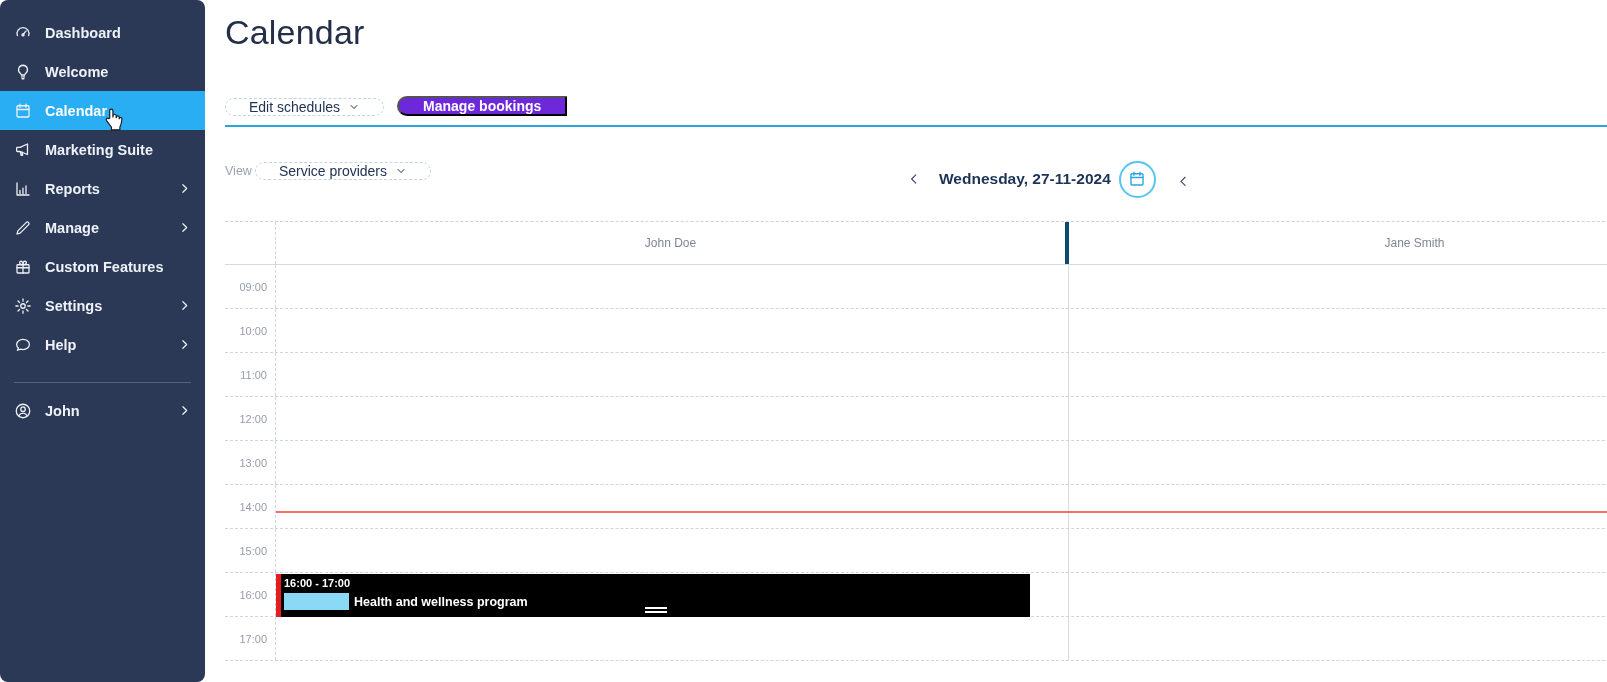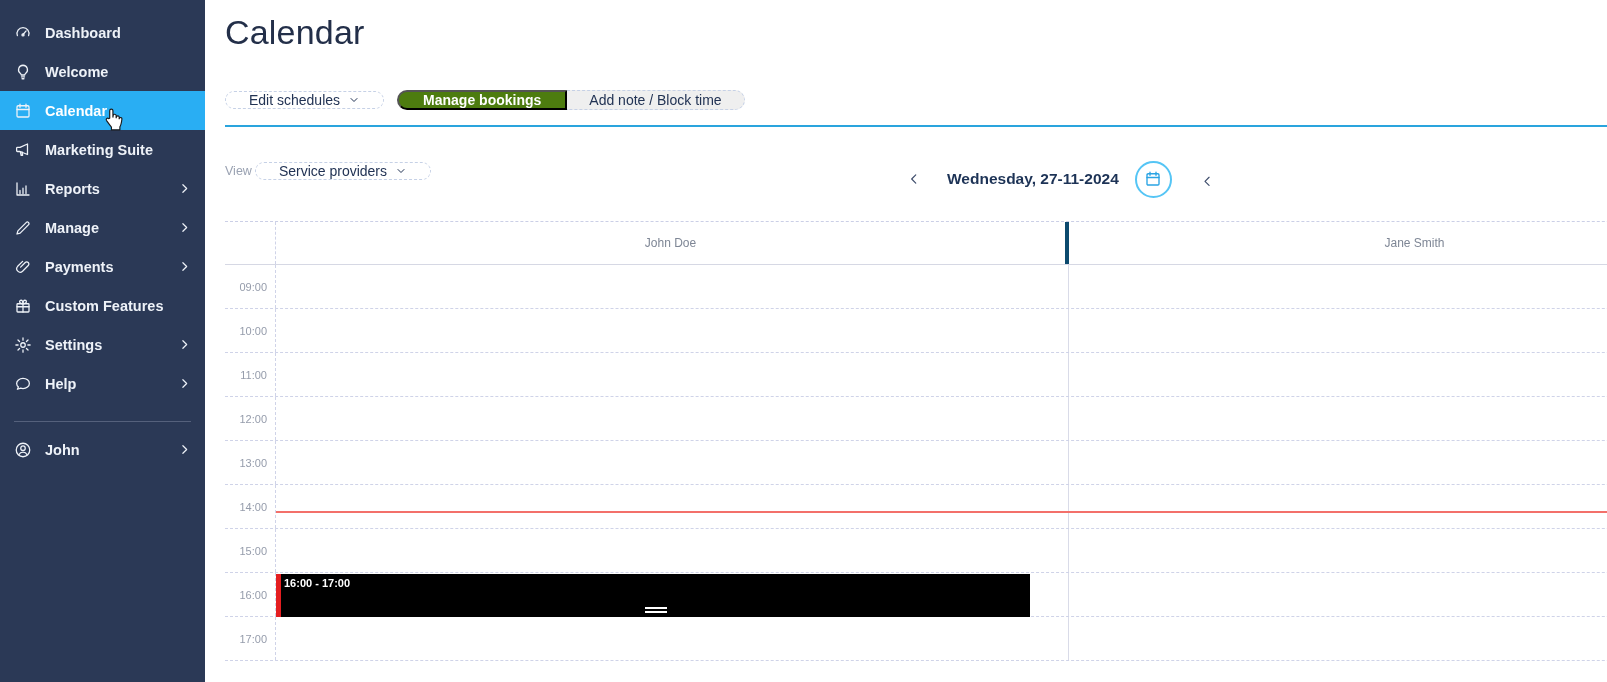--- a/index.html
+++ b/index.html
@@ -12,20 +12,21 @@
     color: #232f49;
   }
 
   
   .sidebar {
     position: absolute; left:0; top:0;
     width: 205px; height: 682px;
     background: #2b3956;
     padding-top: 13px;
     z-index: 10;
+    border-radius: 8px;
   }
   .side-item {
     display: flex; align-items: center;
     height: 39px; padding: 0 14px;
     color: #eef2f8; font-size: 14.5px; font-weight: 600;
     cursor: pointer; white-space: nowrap;
   }
   .side-item .ico { width: 18px; height: 18px; flex: 0 0 18px; margin-right: 13px; display:flex; align-items:center; justify-content:center; }
   .side-item .ico svg { width: 18px; height: 18px; stroke:#eef2f8; fill:none; stroke-width:1.7; stroke-linecap:round; stroke-linejoin:round; }
   .side-item .chev { margin-left:auto; display:flex; }
@@ -34,47 +35,47 @@
   .side-divider { border: none; border-top: 1px solid #55617c; margin: 18px 14px 8px 14px; }
 
   
   .cursor-hand { position:absolute; left:101px; top:107px; width:26px; height:30px; z-index: 50; pointer-events:none; }
 
   
   .main { position:absolute; left:205px; top:0; width:1402px; height:682px; }
 
   .page-title { position:absolute; left:20px; top:13px; font-size:34px; font-weight:400; color:#232f49; letter-spacing:0.2px; }
 
-  .tabs { position:absolute; left:20px; top:83px; display:flex; align-items:center; height:33px; }
+  .tabs { position:absolute; left:20px; top:83px; display:flex; align-items:flex-end; height:33px; }
   .pill {
     display:flex; align-items:center; gap:8px;
     padding: 0 23px; font-size:14px; font-weight:500; color:#223354;
     border: 1px dashed #c6d1e6; border-radius: 17px;
     background:#ffffff; cursor:pointer; white-space:nowrap;
   }
   .pill .caret svg { width:12px; height:12px; stroke:#223354; fill:none; stroke-width:2; stroke-linecap:round; stroke-linejoin:round; display:block; }
   .tab-group { display:flex; margin-left:13px; }
   .tab-seg-active {
     display:flex; align-items:center; padding:0 24px;
-    background:#4d7c0f; color:#ffffff; font-size:14px; font-weight:700;
+    background:#6d28d9; color:#ffffff; font-size:14px; font-weight:700;
     border-radius:17px 0 0 17px; cursor:pointer; white-space:nowrap;
   }
   .tab-seg {
     display:flex; align-items:center; padding:0 22px;
     border:1px dashed #c6d1e6; border-left:none;
     border-radius:0 17px 17px 0;
     color:#223354; font-size:14px; font-weight:500; cursor:pointer; white-space:nowrap;
   }
   .tab-underline { position:absolute; left:20px; top:125px; width:1382px; height:2px; background:#2aa4dd; }
 
   .view-row { position:absolute; left:20px; top:162px; display:flex; align-items:center; }
   .view-label { color:#9aa2b2; font-size:12.5px; margin-right:3px; }
 
   
-  .date-nav { position:absolute; left:700px; top:160px; display:flex; align-items:center; gap:24px; height:38px;justify-content:space-between; }
+  .date-nav { position:absolute; left:700px; top:160px; display:flex; align-items:center; gap:16px; height:38px;justify-content:space-between; }
   .nav-arrow { background:none; border:none; cursor:pointer; display:flex; padding:2px; }
   .nav-arrow svg { width:14px; height:14px; stroke:#3d4c6b; fill:none; stroke-width:2; stroke-linecap:round; stroke-linejoin:round; }
   .date-text { font-size:15.5px; font-weight:700; color:#1d3356; }
   .cal-btn {
     width:37px; height:37px; border-radius:50%;
     border:2px solid #55c5f5; background:#ffffff; cursor:pointer;
     display:flex; align-items:center; justify-content:center; margin-left:-8px;
   }
   .cal-btn svg { width:18px; height:18px; stroke:#2aa4e4; fill:none; stroke-width:1.8; stroke-linecap:round; stroke-linejoin:round; }
 
@@ -180,33 +181,20 @@
         </svg>
     </span>
     <span>Manage</span>
     <span class="chev">
         <svg viewBox="0 0 24 24">
           <path d="M9 5l7 7-7 7"></path>
         </svg>
       </span>
   </div>
 
-  <div class="side-item">
-    <span class="ico">
-      <svg viewBox="0 0 24 24">
-          <path d="M8.8 12.2l6.2-6.2a2.8 2.8 0 0 1 4 4l-7.6 7.6a4.6 4.6 0 0 1-6.5-6.5L11.5 4.5"></path>
-        </svg>
-    </span>
-    <span>Payments</span>
-    <span class="chev">
-        <svg viewBox="0 0 24 24">
-          <path d="M9 5l7 7-7 7"></path>
-        </svg>
-      </span>
-  </div>
 
   <div class="side-item">
     <span class="ico">
       <svg viewBox="0 0 24 24">
           <rect x="4" y="9" width="16" height="11" rx="1"></rect>
           <path d="M4 13h16M12 9v11"></path>
           <path d="M12 9c-2-.2-4.5-.8-4.5-2.8A1.9 1.9 0 0 1 9.4 4.3C11.2 4.5 12 6.8 12 9zm0 0c2-.2 4.5-.8 4.5-2.8a1.9 1.9 0 0 0-1.9-1.9C12.8 4.5 12 6.8 12 9z"></path>
         </svg>
     </span>
     <span>Custom Features</span>
@@ -272,21 +260,20 @@
     <button class="pill">
       <span>Edit schedules</span>
       <span class="caret">
           <svg viewBox="0 0 24 24">
             <path d="M6 9l6 6 6-6"></path>
           </svg>
         </span>
     </button>
     <div class="tab-group">
       <button class="tab-seg-active">Manage bookings</button>
-      <button class="tab-seg">Add note / Block time</button>
     </div>
   </div>
   <div class="tab-underline"></div>
 
   <div class="view-row">
     <span class="view-label">View</span>
     <button class="pill">
       <span>Service providers</span>
       <span class="caret">
           <svg viewBox="0 0 24 24">
@@ -368,20 +355,24 @@
       <div class="grid-row">
         <div class="time-cell">17:00</div>
         <div class="slot-cell c1"></div>
         <div class="slot-cell c2"></div>
       </div>
 
       <div class="now-line"></div>
 
       <div class="event">
         <div class="event-time">16:00 - 17:00</div>
+        <div class="event-line2">
+          <span class="event-swatch"></span>
+          <span class="event-title">Health and wellness program</span>
+        </div>
         <div class="event-handle">
             <div></div>
             <div></div>
           </div>
       </div>
 
     </div>
   </div>
 </main>
 

